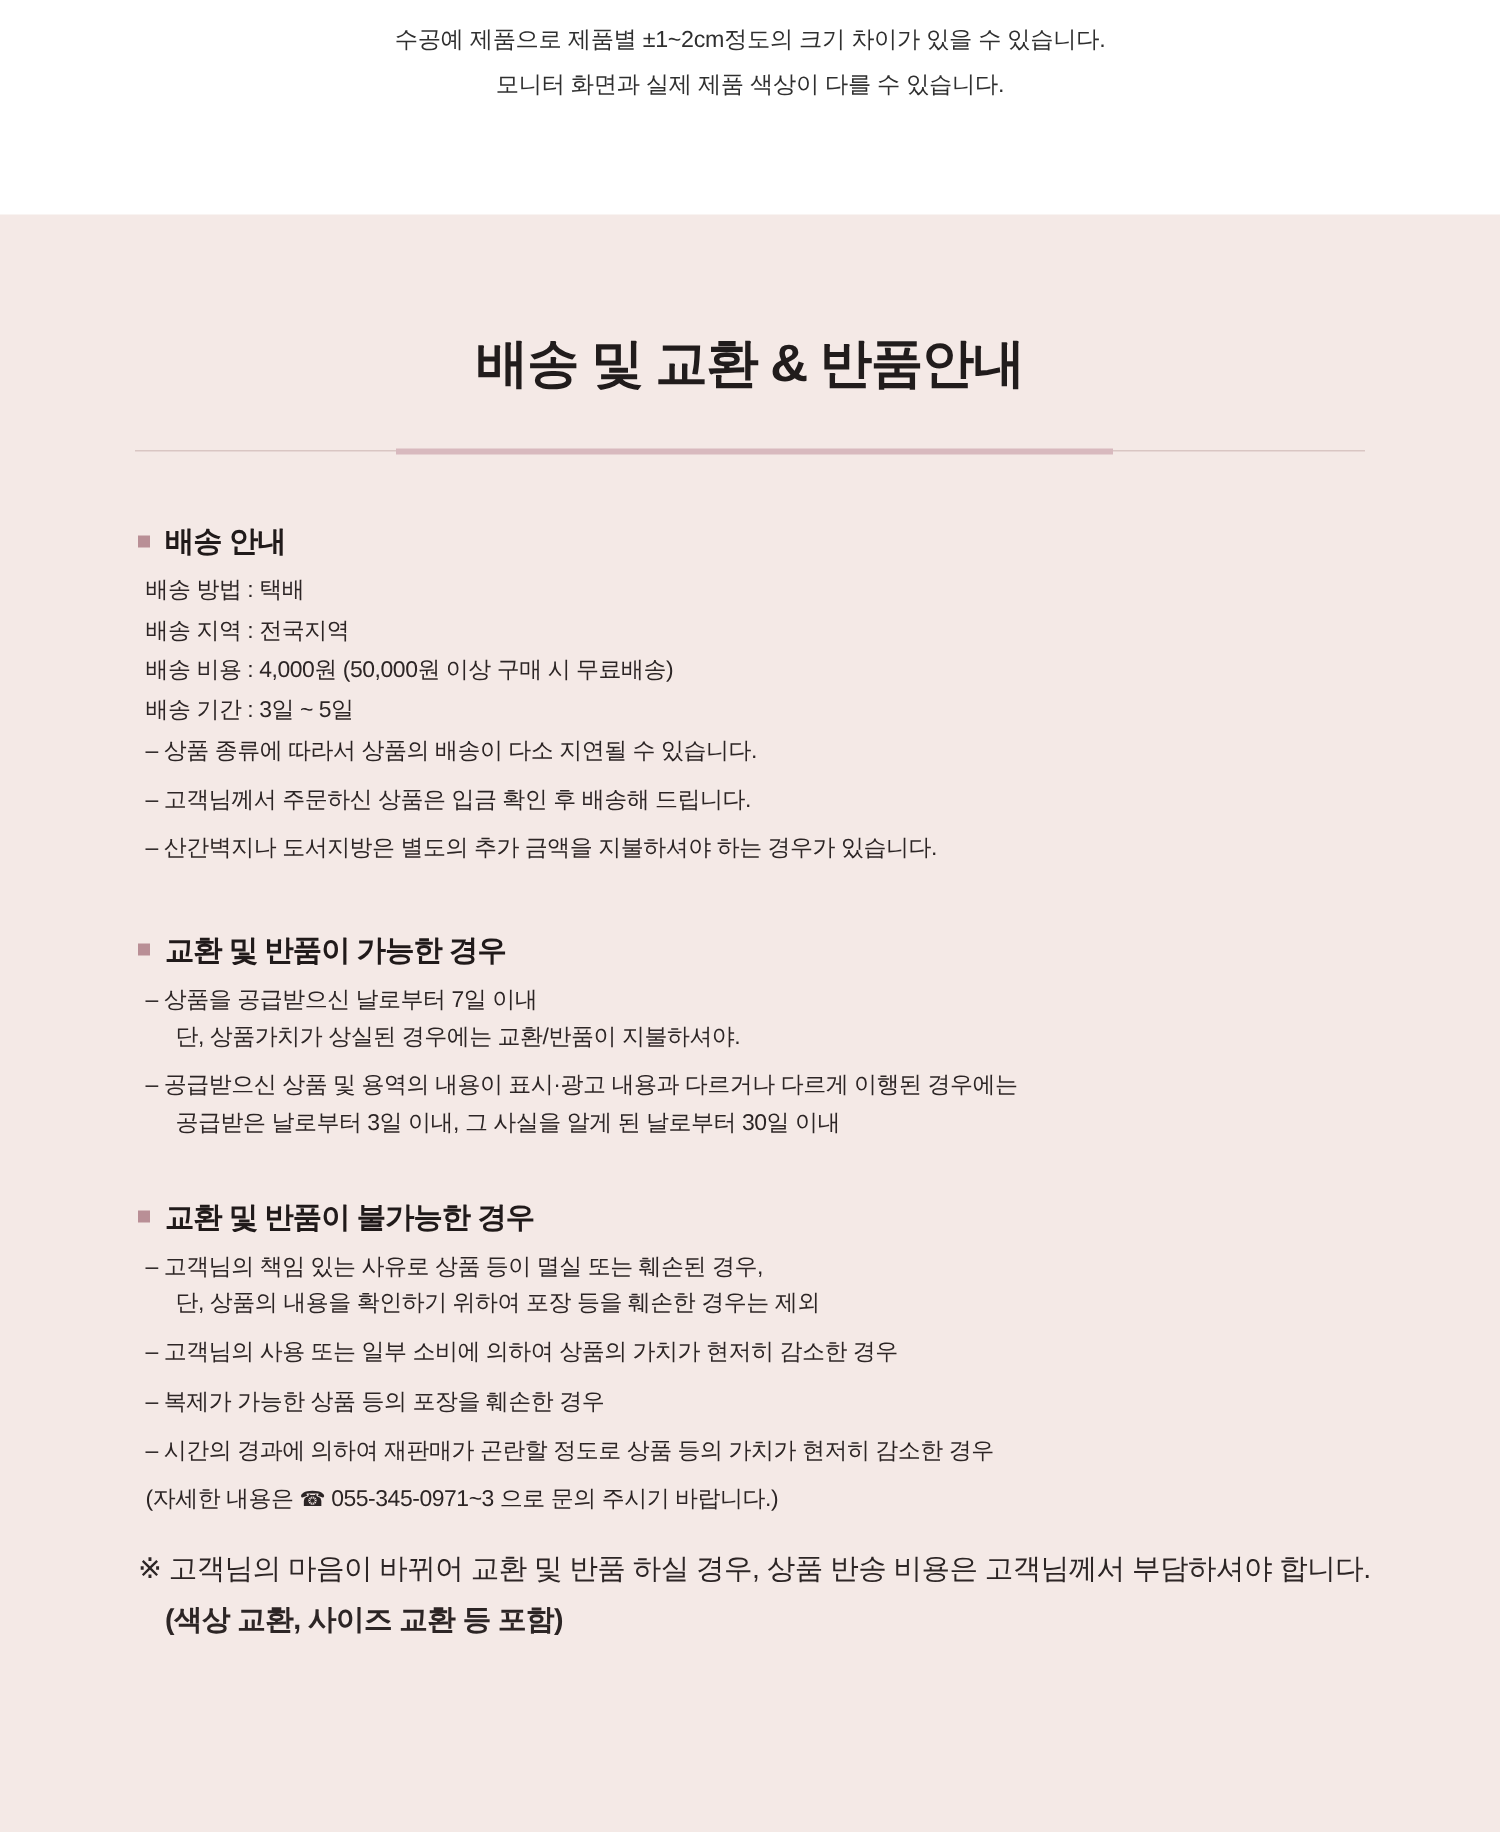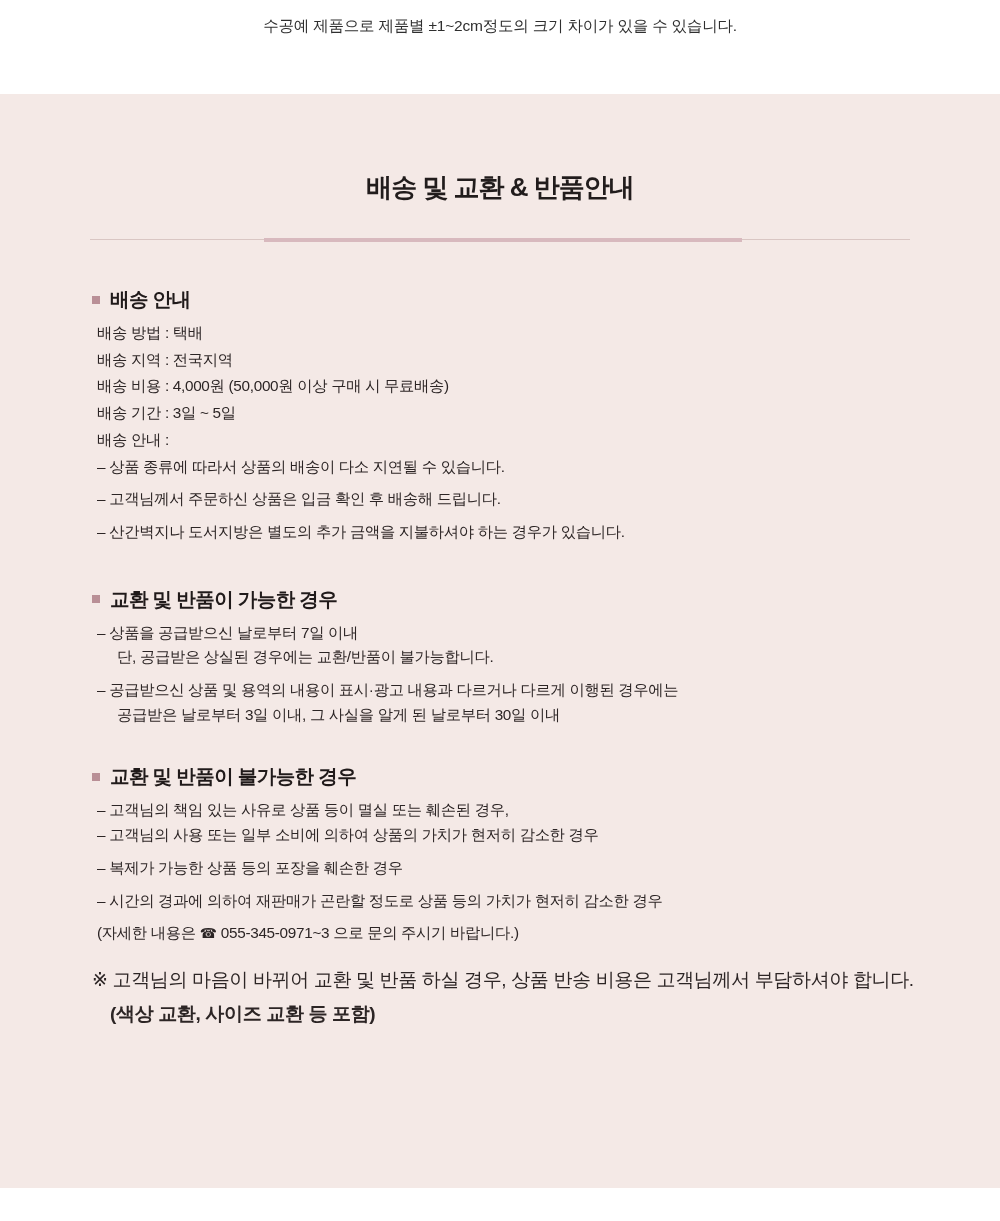--- a/index.html
+++ b/index.html
@@ -10,21 +10,21 @@
   body {
     width: 1000px;
     height: 1221px;
     font-family: "Liberation Sans", "DejaVu Sans", sans-serif;
     background: #ffffff;
     overflow: hidden;
   }
 
   
   .top-notice {
-    height: 94px;
+    height: 143px;
     background: #ffffff;
     text-align: center;
     padding-top: 16px;
   }
   .top-notice p {
     margin: 0 0 9px 0;
     font-size: 15.5px;
     color: #2f2f2f;
     letter-spacing: -0.2px;
     font-weight: 500;
@@ -33,21 +33,21 @@
   
   .panel {
     background: #f4e9e6;
     height: 1094px;
     position: relative;
     padding: 0;
   }
 
   .panel-title {
     text-align: center;
-    font-size: 26px;
+    font-size: 35px;
     font-weight: bold;
     color: #211c1c;
     letter-spacing: -1px;
     padding-top: 76px;
     margin: 0;
   }
 
   .divider-wrap {
     position: relative;
     width: 820px;
@@ -133,20 +133,21 @@
     color: #2c2525;
     white-space: nowrap;
   }
   .note-line.sub { padding-left: 20px; margin-top: 6px; font-weight: bold; }
 </style>
 </head>
 <body>
 
 <div class="top-notice">
   <p>수공예 제품으로 제품별 ±1~2cm정도의 크기 차이가 있을 수 있습니다.</p>
+  <p>모니터 화면과 실제 제품 색상이 다를 수 있습니다.</p>
 </div>
 
 <div class="panel">
 
   <h1 class="panel-title">배송 및 교환 &amp; 반품안내</h1>
 
   <div class="divider-wrap">
     <div class="divider-line"></div>
     <div class="divider-accent"></div>
   </div>
@@ -155,47 +156,47 @@
 
     <div class="section">
       <div class="section-head">
         <span class="bullet-sq"></span>
         <span class="section-title">배송 안내</span>
       </div>
       <p class="line">배송 방법 : 택배</p>
       <p class="line">배송 지역 : 전국지역</p>
       <p class="line">배송 비용 : 4,000원 (50,000원 이상 구매 시 무료배송)</p>
       <p class="line">배송 기간 : 3일 ~ 5일</p>
-      <p class="line">배송 안내 :</p>
       <p class="line dash sp">– 상품 종류에 따라서 상품의 배송이 다소 지연될 수 있습니다.</p>
       <p class="line dash sp">– 고객님께서 주문하신 상품은 입금 확인 후 배송해 드립니다.</p>
       <p class="line dash">– 산간벽지나 도서지방은 별도의 추가 금액을 지불하셔야 하는 경우가 있습니다.</p>
     </div>
 
     <div class="gap-lg"></div>
 
     <div class="section">
       <div class="section-head">
         <span class="bullet-sq"></span>
         <span class="section-title">교환 및 반품이 가능한 경우</span>
       </div>
       <p class="line dash tight">– 상품을 공급받으신 날로부터 7일 이내</p>
-      <p class="line indent sp">단, 공급받은 상실된 경우에는 교환/반품이 불가능합니다.</p>
+      <p class="line indent sp">단, 상품가치가 상실된 경우에는 교환/반품이 지불하셔야.</p>
       <p class="line dash tight">– 공급받으신 상품 및 용역의 내용이 표시·광고 내용과 다르거나 다르게 이행된 경우에는</p>
       <p class="line indent">공급받은 날로부터 3일 이내, 그 사실을 알게 된 날로부터 30일 이내</p>
     </div>
 
     <div class="gap-md"></div>
 
     <div class="section">
       <div class="section-head">
         <span class="bullet-sq"></span>
         <span class="section-title">교환 및 반품이 불가능한 경우</span>
       </div>
       <p class="line dash tight">– 고객님의 책임 있는 사유로 상품 등이 멸실 또는 훼손된 경우,</p>
+      <p class="line indent sp">단, 상품의 내용을 확인하기 위하여 포장 등을 훼손한 경우는 제외</p>
       <p class="line dash sp">– 고객님의 사용 또는 일부 소비에 의하여 상품의 가치가 현저히 감소한 경우</p>
       <p class="line dash sp">– 복제가 가능한 상품 등의 포장을 훼손한 경우</p>
       <p class="line dash sp">– 시간의 경과에 의하여 재판매가 곤란할 정도로 상품 등의 가치가 현저히 감소한 경우</p>
       <p class="line"><span>(자세한 내용은 </span><span class="phone-glyph">☎</span><span> 055-345-0971~3 </span><span>으로 문의 주시기 바랍니다.)</span></p>
     </div>
 
     <div class="gap-sm"></div>
 
     <div class="section">
       <p class="note-line">※ 고객님의 마음이 바뀌어 교환 및 반품 하실 경우, 상품 반송 비용은 고객님께서 부담하셔야 합니다.</p>

